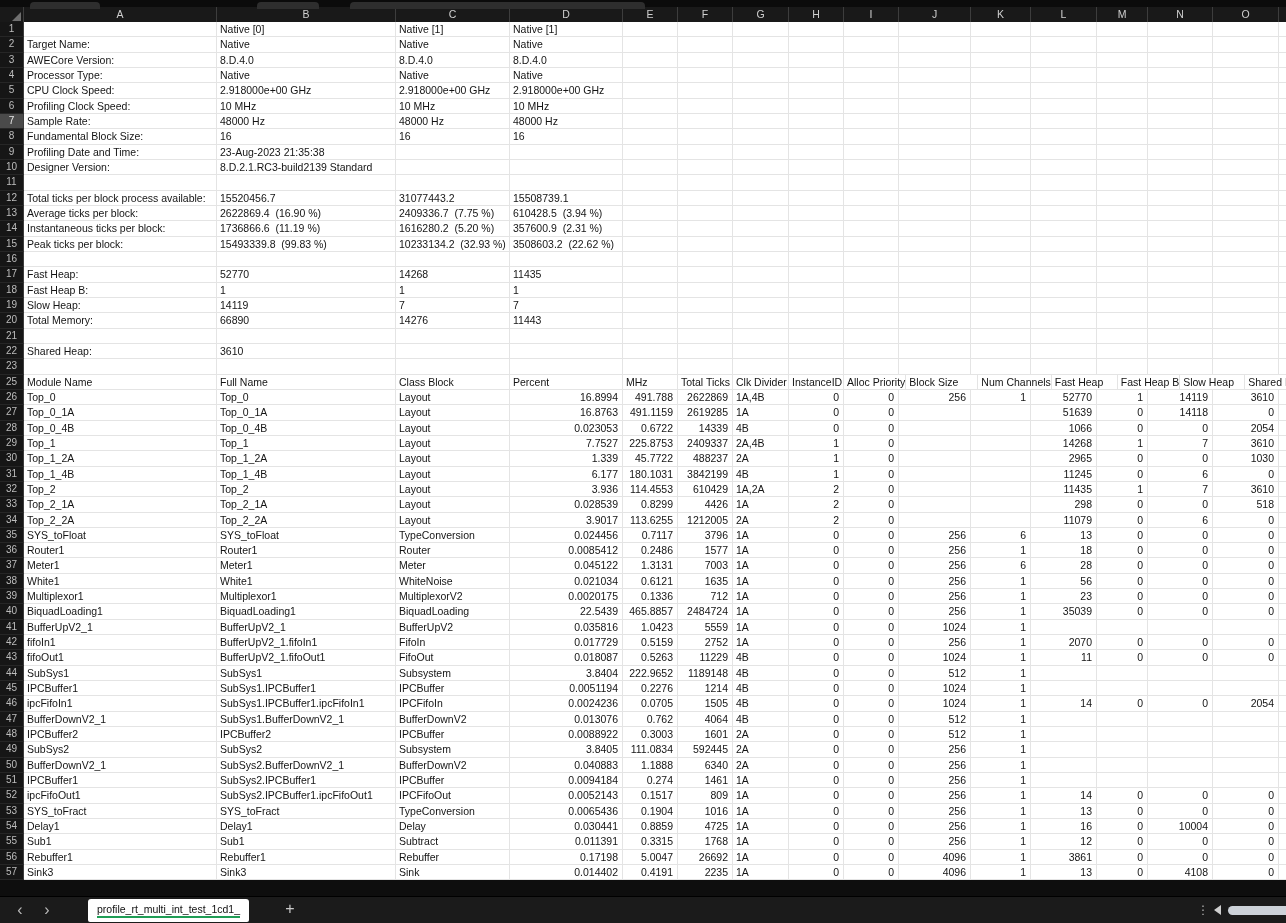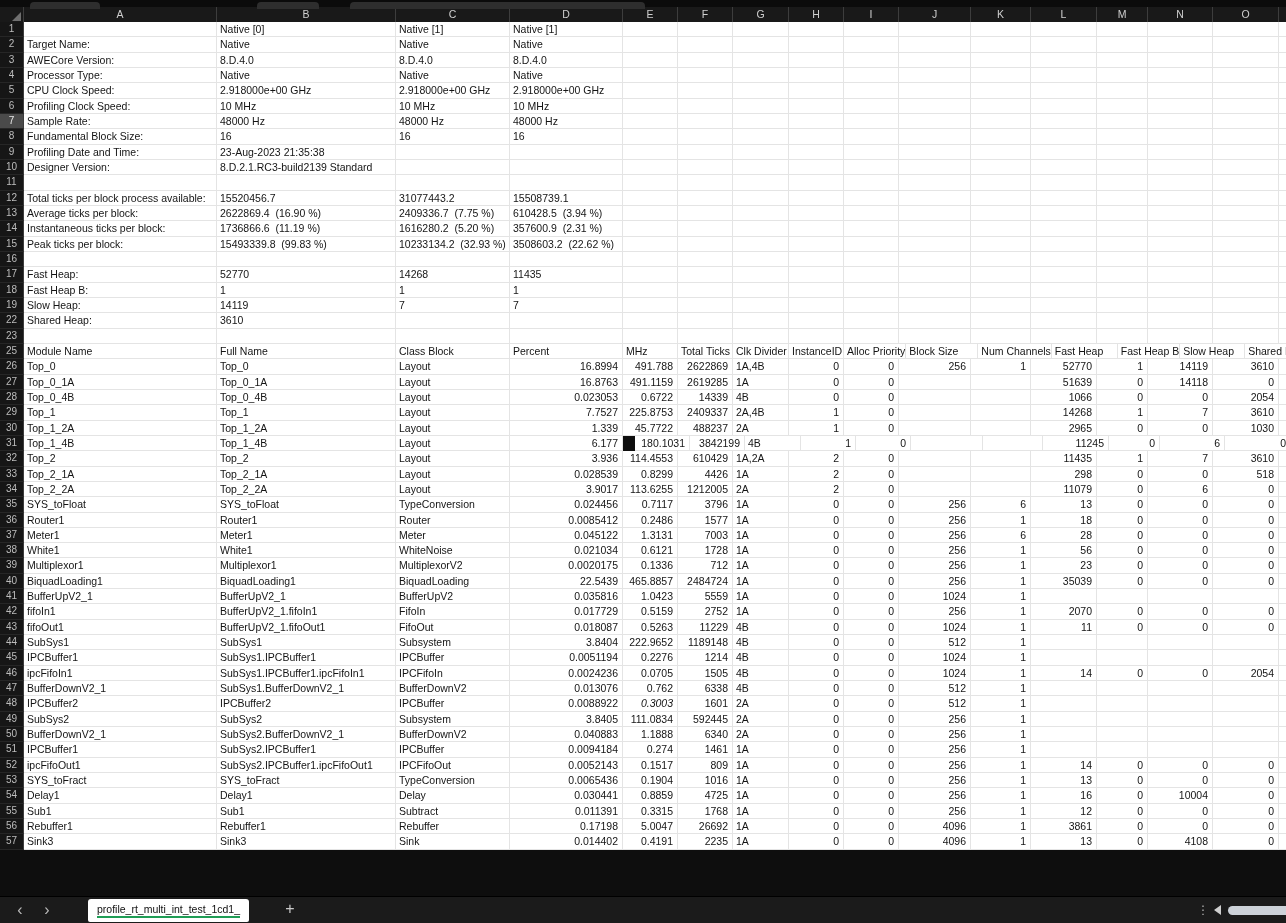--- a/index.html
+++ b/index.html
@@ -440,20 +440,58 @@
           <div class="cell" style="flex-basis: 55px;"></div>
           <div class="cell" style="flex-basis: 72px;"></div>
           <div class="cell" style="flex-basis: 60px;"></div>
           <div class="cell" style="flex-basis: 66px;"></div>
           <div class="cell" style="flex-basis: 51px;"></div>
           <div class="cell" style="flex-basis: 65px;"></div>
           <div class="cell" style="flex-basis: 66px;"></div>
           <div class="cell-sliver"></div>
         </div>
         <div class="grid-row">
+          <div class="rowhdr">20</div>
+          <div class="cell" style="flex-basis: 193px;">Total Memory:</div>
+          <div class="cell" style="flex-basis: 179px;">66890</div>
+          <div class="cell" style="flex-basis: 114px;">14276</div>
+          <div class="cell" style="flex-basis: 113px;">11443</div>
+          <div class="cell" style="flex-basis: 55px;"></div>
+          <div class="cell" style="flex-basis: 55px;"></div>
+          <div class="cell" style="flex-basis: 56px;"></div>
+          <div class="cell" style="flex-basis: 55px;"></div>
+          <div class="cell" style="flex-basis: 55px;"></div>
+          <div class="cell" style="flex-basis: 72px;"></div>
+          <div class="cell" style="flex-basis: 60px;"></div>
+          <div class="cell" style="flex-basis: 66px;"></div>
+          <div class="cell" style="flex-basis: 51px;"></div>
+          <div class="cell" style="flex-basis: 65px;"></div>
+          <div class="cell" style="flex-basis: 66px;"></div>
+          <div class="cell-sliver"></div>
+        </div>
+        <div class="grid-row">
+          <div class="rowhdr">21</div>
+          <div class="cell" style="flex-basis: 193px;"></div>
+          <div class="cell" style="flex-basis: 179px;"></div>
+          <div class="cell" style="flex-basis: 114px;"></div>
+          <div class="cell" style="flex-basis: 113px;"></div>
+          <div class="cell" style="flex-basis: 55px;"></div>
+          <div class="cell" style="flex-basis: 55px;"></div>
+          <div class="cell" style="flex-basis: 56px;"></div>
+          <div class="cell" style="flex-basis: 55px;"></div>
+          <div class="cell" style="flex-basis: 55px;"></div>
+          <div class="cell" style="flex-basis: 72px;"></div>
+          <div class="cell" style="flex-basis: 60px;"></div>
+          <div class="cell" style="flex-basis: 66px;"></div>
+          <div class="cell" style="flex-basis: 51px;"></div>
+          <div class="cell" style="flex-basis: 65px;"></div>
+          <div class="cell" style="flex-basis: 66px;"></div>
+          <div class="cell-sliver"></div>
+        </div>
+        <div class="grid-row">
           <div class="rowhdr">22</div>
           <div class="cell" style="flex-basis: 193px;">Shared Heap:</div>
           <div class="cell" style="flex-basis: 179px;">3610</div>
           <div class="cell" style="flex-basis: 114px;"></div>
           <div class="cell" style="flex-basis: 113px;"></div>
           <div class="cell" style="flex-basis: 55px;"></div>
           <div class="cell" style="flex-basis: 55px;"></div>
           <div class="cell" style="flex-basis: 56px;"></div>
           <div class="cell" style="flex-basis: 55px;"></div>
           <div class="cell" style="flex-basis: 55px;"></div>
@@ -596,21 +634,21 @@
           <div class="cell r" style="flex-basis: 65px;">0</div>
           <div class="cell r" style="flex-basis: 66px;">1030</div>
           <div class="cell-sliver"></div>
         </div>
         <div class="grid-row">
           <div class="rowhdr">31</div>
           <div class="cell" style="flex-basis: 193px;">Top_1_4B</div>
           <div class="cell" style="flex-basis: 179px;">Top_1_4B</div>
           <div class="cell" style="flex-basis: 114px;">Layout</div>
           <div class="cell r" style="flex-basis: 113px;">6.177</div>
-          <div class="cell r" style="flex-basis: 55px; margin-left: 12px;">180.1031</div>
+          <div class="cell r" style="flex-basis: 55px;">180.1031</div>
           <div class="cell r" style="flex-basis: 55px;">3842199</div>
           <div class="cell" style="flex-basis: 56px;">4B</div>
           <div class="cell r" style="flex-basis: 55px;">1</div>
           <div class="cell r" style="flex-basis: 55px;">0</div>
           <div class="cell r" style="flex-basis: 72px;"></div>
           <div class="cell r" style="flex-basis: 60px;"></div>
           <div class="cell r" style="flex-basis: 66px;">11245</div>
           <div class="cell r" style="flex-basis: 51px;">0</div>
           <div class="cell r" style="flex-basis: 65px;">6</div>
           <div class="cell r" style="flex-basis: 66px;">0</div>
@@ -730,21 +768,21 @@
           <div class="cell r" style="flex-basis: 66px;">0</div>
           <div class="cell-sliver"></div>
         </div>
         <div class="grid-row">
           <div class="rowhdr">38</div>
           <div class="cell" style="flex-basis: 193px;">White1</div>
           <div class="cell" style="flex-basis: 179px;">White1</div>
           <div class="cell" style="flex-basis: 114px;">WhiteNoise</div>
           <div class="cell r" style="flex-basis: 113px;">0.021034</div>
           <div class="cell r" style="flex-basis: 55px;">0.6121</div>
-          <div class="cell r" style="flex-basis: 55px;">1728</div>
+          <div class="cell r" style="flex-basis: 55px;">1635</div>
           <div class="cell" style="flex-basis: 56px;">1A</div>
           <div class="cell r" style="flex-basis: 55px;">0</div>
           <div class="cell r" style="flex-basis: 55px;">0</div>
           <div class="cell r" style="flex-basis: 72px;">256</div>
           <div class="cell r" style="flex-basis: 60px;">1</div>
           <div class="cell r" style="flex-basis: 66px;">56</div>
           <div class="cell r" style="flex-basis: 51px;">0</div>
           <div class="cell r" style="flex-basis: 65px;">0</div>
           <div class="cell r" style="flex-basis: 66px;">0</div>
           <div class="cell-sliver"></div>
@@ -901,39 +939,39 @@
           <div class="cell r" style="flex-basis: 66px;">2054</div>
           <div class="cell-sliver"></div>
         </div>
         <div class="grid-row">
           <div class="rowhdr">47</div>
           <div class="cell" style="flex-basis: 193px;">BufferDownV2_1</div>
           <div class="cell" style="flex-basis: 179px;">SubSys1.BufferDownV2_1</div>
           <div class="cell" style="flex-basis: 114px;">BufferDownV2</div>
           <div class="cell r" style="flex-basis: 113px;">0.013076</div>
           <div class="cell r" style="flex-basis: 55px;">0.762</div>
-          <div class="cell r" style="flex-basis: 55px;">6338</div>
+          <div class="cell r" style="flex-basis: 55px;">4064</div>
           <div class="cell" style="flex-basis: 56px;">4B</div>
           <div class="cell r" style="flex-basis: 55px;">0</div>
           <div class="cell r" style="flex-basis: 55px;">0</div>
           <div class="cell r" style="flex-basis: 72px;">512</div>
           <div class="cell r" style="flex-basis: 60px;">1</div>
           <div class="cell r" style="flex-basis: 66px;"></div>
           <div class="cell r" style="flex-basis: 51px;"></div>
           <div class="cell r" style="flex-basis: 65px;"></div>
           <div class="cell r" style="flex-basis: 66px;"></div>
           <div class="cell-sliver"></div>
         </div>
         <div class="grid-row">
           <div class="rowhdr">48</div>
           <div class="cell" style="flex-basis: 193px;">IPCBuffer2</div>
           <div class="cell" style="flex-basis: 179px;">IPCBuffer2</div>
           <div class="cell" style="flex-basis: 114px;">IPCBuffer</div>
           <div class="cell r" style="flex-basis: 113px;">0.0088922</div>
-          <div class="cell r" style="flex-basis: 55px; font-style: italic;">0.3003</div>
+          <div class="cell r" style="flex-basis: 55px;">0.3003</div>
           <div class="cell r" style="flex-basis: 55px;">1601</div>
           <div class="cell" style="flex-basis: 56px;">2A</div>
           <div class="cell r" style="flex-basis: 55px;">0</div>
           <div class="cell r" style="flex-basis: 55px;">0</div>
           <div class="cell r" style="flex-basis: 72px;">512</div>
           <div class="cell r" style="flex-basis: 60px;">1</div>
           <div class="cell r" style="flex-basis: 66px;"></div>
           <div class="cell r" style="flex-basis: 51px;"></div>
           <div class="cell r" style="flex-basis: 65px;"></div>
           <div class="cell r" style="flex-basis: 66px;"></div>

